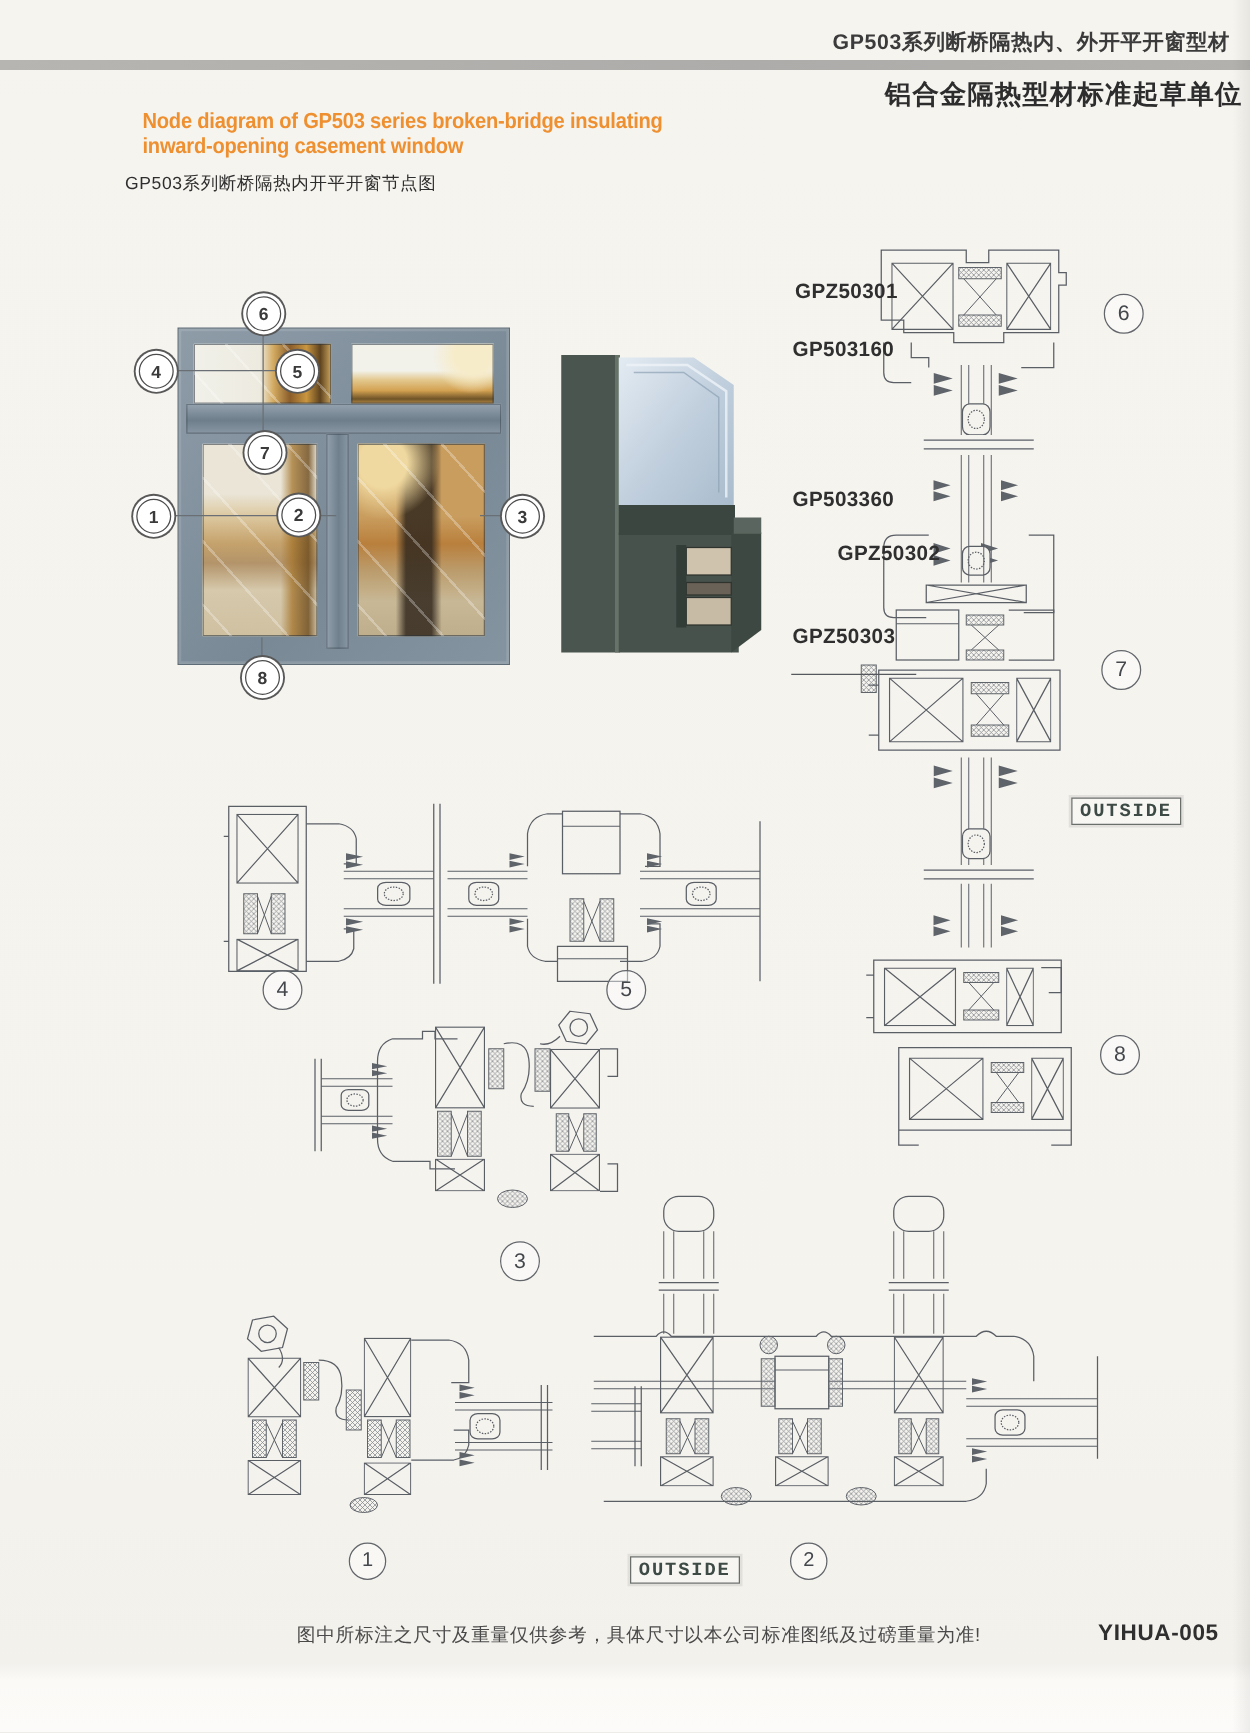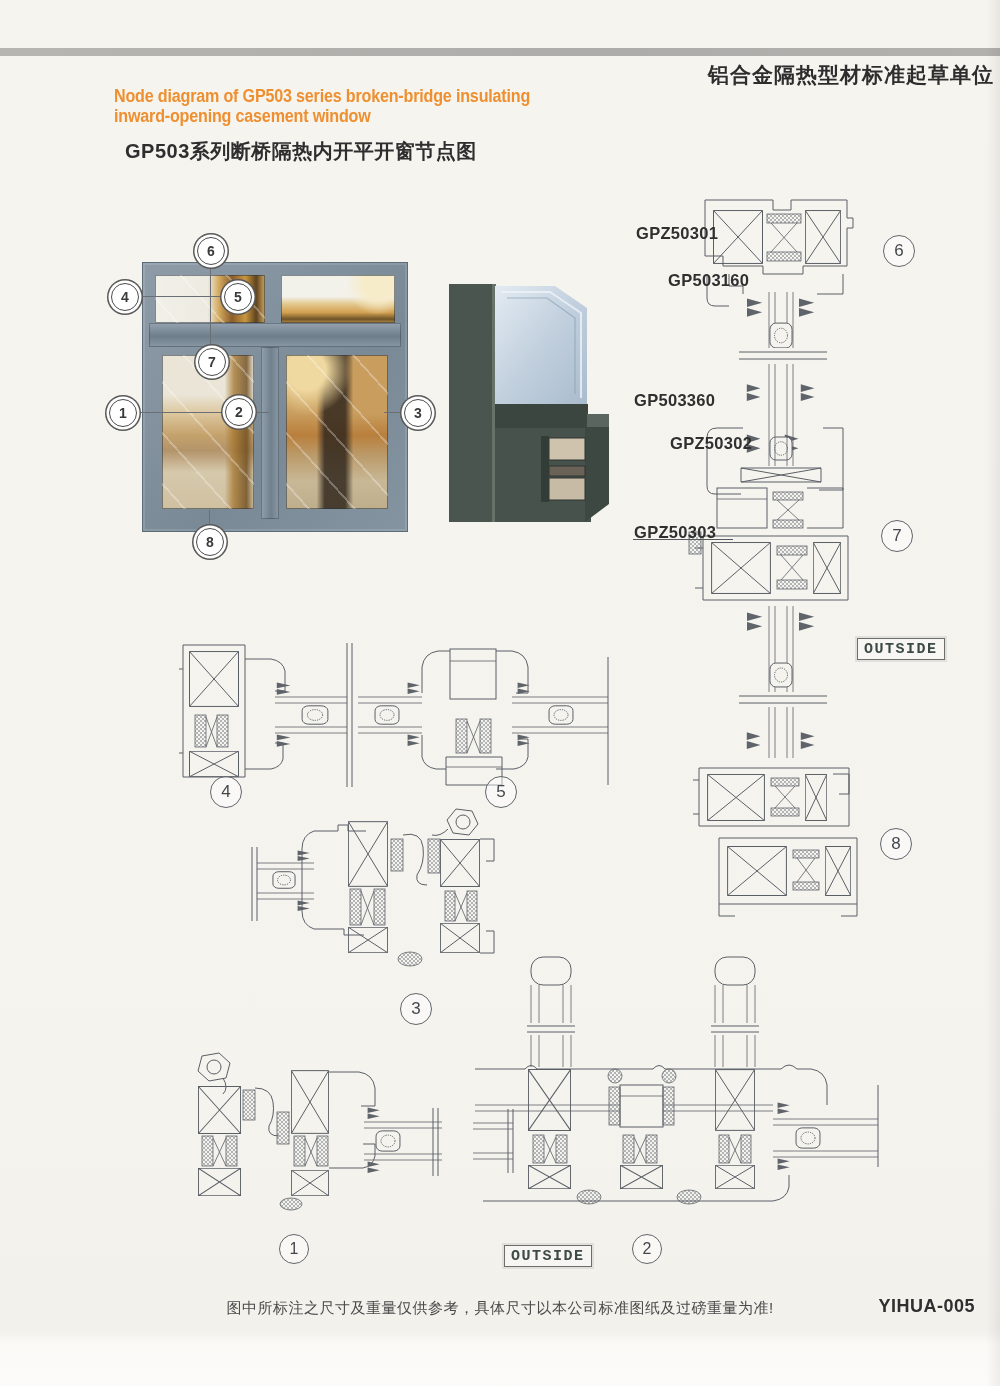--- a/index.html
+++ b/index.html
@@ -11,21 +11,21 @@
   .abs{position:absolute;}
 
   
   .hdr1{top:22px;right:16px;font-size:17px;font-weight:700;color:#3b3b3b;letter-spacing:.5px;}
   .graybar{top:48px;left:0;width:100%;height:8px;background:linear-gradient(90deg,#b6b5b1,#adacaa 60%,#b2b1ad);}
   .hdr2{top:61px;right:6px;font-size:21px;font-weight:700;color:#2d2d2d;letter-spacing:1px;}
 
   
   .ttl-en{left:114px;top:86px;font-size:17.5px;line-height:20px;font-weight:800;color:#ee8f30;
           transform:scaleX(.92);transform-origin:left top;letter-spacing:-.2px;white-space:nowrap;}
-  .ttl-zh{left:125px;top:138px;font-size:20px;font-weight:700;color:#2e2e2e;letter-spacing:.5px;}
+  .ttl-zh{left:100px;top:138px;font-size:14px;font-weight:400;color:#2e2e2e;letter-spacing:.5px;}
 
   
   .photo{left:142px;top:262px;width:264px;height:268px;background:linear-gradient(135deg,#8e9ca8,#798996 60%,#8494a1);
          border:1px solid #5e6c78;box-shadow:inset 0 0 0 2px rgba(255,255,255,.12);}
   .pane{position:absolute;box-shadow:inset 0 0 0 1px rgba(40,50,60,.55);overflow:hidden;}
   .glare::after{content:"";position:absolute;inset:0;
          background:repeating-linear-gradient(48deg,rgba(255,255,255,0) 0 16px,rgba(255,255,255,.28) 16px 18px,rgba(255,255,255,0) 18px 34px);}
   .frame-piece{position:absolute;background:linear-gradient(180deg,#95a3af,#6e7e8b 55%,#8997a4);box-shadow:inset 0 0 0 1px rgba(45,55,65,.4);}
 
   
@@ -42,21 +42,21 @@
   
   .plabel{position:absolute;font-size:16.5px;font-weight:700;color:#2f2f2f;letter-spacing:.3px;}
   .uline{position:absolute;height:1.2px;background:#55595e;}
 
   
   .outside{position:absolute;border:1px solid #6b6f6c;box-shadow:0 0 0 2px rgba(120,124,120,.15);
            padding:2px 6px 1px 6px;font-family:"Liberation Mono","DejaVu Sans Mono",monospace;
            font-size:15px;font-weight:700;letter-spacing:1.5px;color:#3d4a45;background:rgba(250,250,248,.5);}
 
   
-  .note{left:180px;top:1299px;width:640px;text-align:center;font-size:15px;color:#4a4a4a;letter-spacing:.5px;}
+  .note{left:191px;top:1299px;width:640px;text-align:center;font-size:15px;color:#4a4a4a;letter-spacing:.5px;}
   .code{right:25px;top:1296px;font-size:18px;font-weight:700;color:#2f2f2f;letter-spacing:.5px;}
 
   
   svg.draw{position:absolute;overflow:visible;}
   .ln{fill:none;stroke:#5a5f66;stroke-width:1;}
   .lt{stroke-width:.8;}
   .lnf{fill:#f5f3ee;stroke:#5a5f66;stroke-width:1;}
   .ht{fill:url(#ht);stroke:#5f646a;stroke-width:.8;}
 </style>
 </head>
@@ -80,20 +80,21 @@
       <symbol id="sp" viewBox="0 0 10 10" preserveAspectRatio="none">
         <rect x=".4" y=".4" width="9.2" height="9.2" rx="2.4" fill="#f5f3ee" stroke="#5a5f66" vector-effect="non-scaling-stroke"></rect>
         <circle cx="5" cy="5" r="2.7" fill="none" stroke="#5a5f66" stroke-dasharray="1.2,1.1" vector-effect="non-scaling-stroke"></circle>
       </symbol>
       <symbol id="gk" viewBox="0 0 10 10" preserveAspectRatio="none">
         <path d="M1,1 L8.6,2.8 L1,4.6 Z M1,5 L8.6,6.8 L1,8.6 Z" fill="#5f646a"></path>
       </symbol>
     </defs>
   </svg>
 
+  <div class="abs hdr1">GP503系列断桥隔热内、外开平开窗型材</div>
   <div class="abs graybar"></div>
   <div class="abs hdr2">铝合金隔热型材标准起草单位</div>
 
   <div class="abs ttl-en">
     <div>Node diagram of GP503 series broken-bridge insulating</div>
     <div>inward-opening casement window</div>
   </div>
   <div class="abs ttl-zh">GP503系列断桥隔热内开平开窗节点图</div>
 
   <div class="abs photo">
@@ -196,24 +197,24 @@
     <path class="ln" d="M150,578 h16 v20 h-10"></path>
     <path class="ln" d="M36,642 H174 V708 H36 Z M36,708 v12 h16 M174,708 v12 h-16"></path>
     <use href="#xb" x="44" y="650" width="60" height="50"></use>
     <rect class="ht" x="110" y="654" width="26" height="8"></rect>
     <rect class="ht" x="110" y="686" width="26" height="8"></rect>
     <path class="lt ln" d="M114,662 L132,686 M132,662 L114,686"></path>
     <use href="#xb" x="142" y="650" width="26" height="50"></use>
   </svg>
 
   <div class="plabel" style="left:636px;top:224px;">GPZ50301</div>
-  <div class="plabel" style="left:634px;top:271px;margin-left:34px;">GP503160</div>
+  <div class="plabel" style="left:634px;top:271px;">GP503160</div>
   <div class="plabel" style="left:634px;top:391px;">GP503360</div>
   <div class="plabel" style="left:670px;top:434px;">GPZ50302</div>
-  <div class="plabel" style="left:634px;top:523px;">GPZ50303</div>
+  <div class="plabel" style="left:634px;top:500px;">GPZ50303</div>
   <div class="uline" style="left:633px;top:539px;width:100px;"></div>
 
   <div class="mk" style="left:883px;top:235px;">6</div>
   <div class="mk" style="left:881px;top:520px;">7</div>
   <div class="mk" style="left:880px;top:828px;">8</div>
   <div class="outside" style="left:857px;top:638px;">OUTSIDE</div>
 
   <svg class="draw" style="left:175px;top:635px" width="180" height="160" viewBox="0 0 180 160">
     <path class="ln" d="M8,10 H70 V142 H8 Z M8,34 h-4 M8,118 h-4"></path>
     <use href="#xb" x="14" y="16" width="50" height="56"></use>

